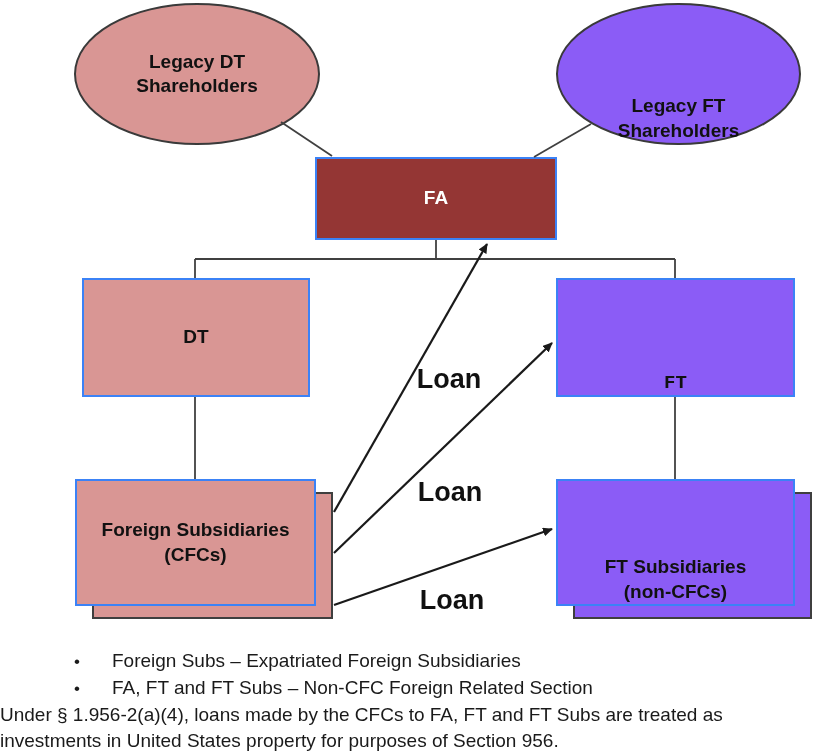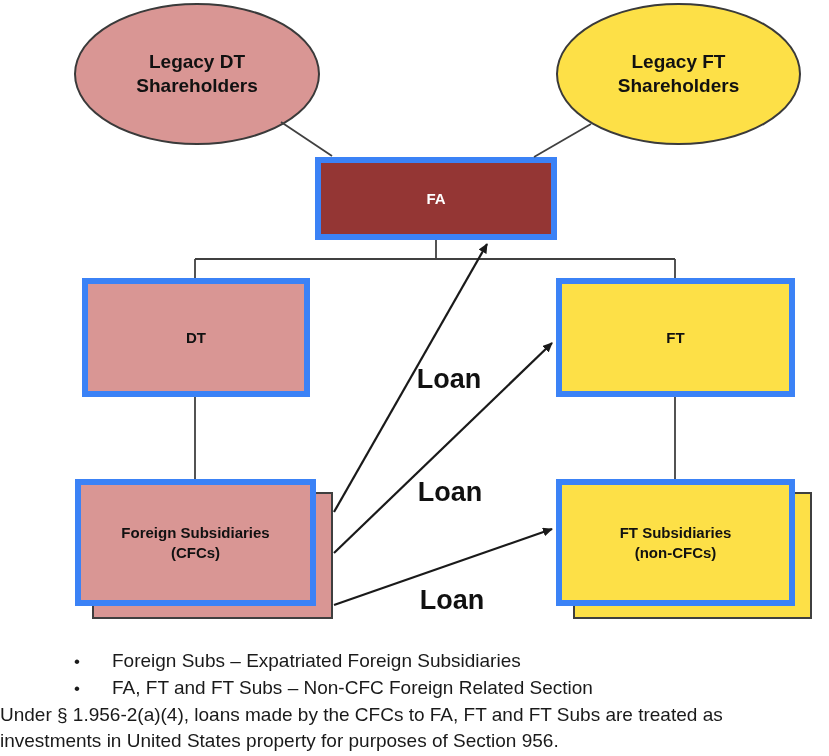--- a/index.html
+++ b/index.html
@@ -24,25 +24,25 @@
     line-height: 1.28;
     z-index: 2;
   }
   .ellipse {
     border: 2px solid #3a3a3a;
     border-radius: 50%;
     background: #d99694;
     font-size: 19px;
   }
   .rect {
-    border: 6px solid #3b82f6;
-    font-size: 15px;
+    border: 2px solid #3b82f6;
+    font-size: 19px;
   }
   .fill-medium { background: #d99694; }
-  .fill-pale   { background: #fde047; }
+  .fill-pale   { background: #8b5cf6; align-items: flex-end; }
   .fill-dark   { background: #943634; color: #ffffff; }
   .stack-back {
     position: absolute;
     box-sizing: border-box;
     border: 2px solid #3f3f3f;
     z-index: 1;
   }
   #connector-layer {
     position: absolute;
     left: 0; top: 0;
@@ -99,21 +99,21 @@
   </div>
 
   <div class="node rect fill-dark" style="left:315px; top:157px; width:242px; height:83px;">
     <span>FA</span>
   </div>
 
   <div class="node rect fill-medium" style="left:82px; top:278px; width:228px; height:119px;align-items:center;">
     <span>DT</span>
   </div>
 
-  <div class="node rect fill-pale" style="left:556px; top:278px; width:239px; height:119px;">
+  <div class="node rect fill-pale" style="left:556px; top:278px; width:239px; height:119px;font-family:Liberation Mono, monospace;">
     <span>FT</span>
   </div>
 
   <div class="stack-back fill-medium" style="left:92px; top:492px; width:241px; height:127px;"></div>
   <div class="node rect fill-medium" style="left:75px; top:479px; width:241px; height:127px;">
     <span>Foreign Subsidiaries
 (CFCs)</span>
   </div>
 
   <div class="stack-back fill-pale" style="left:573px; top:492px; width:239px; height:127px;"></div>

